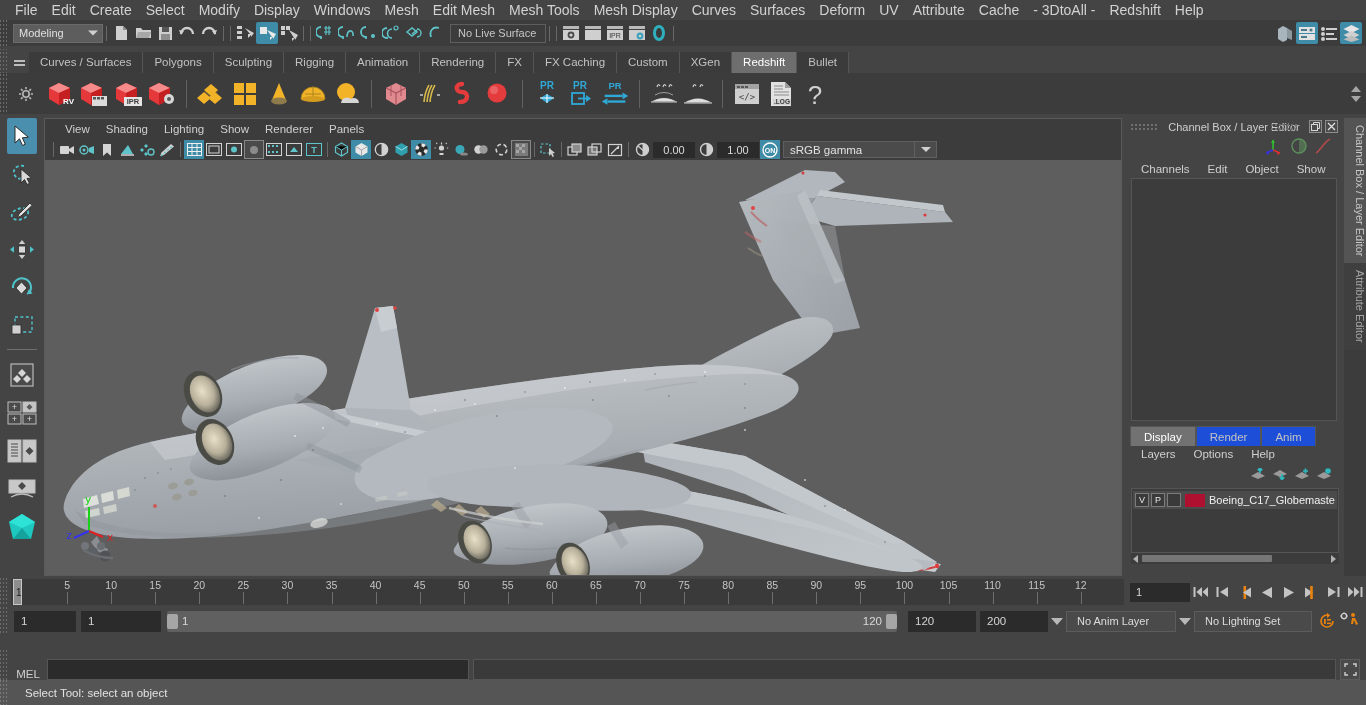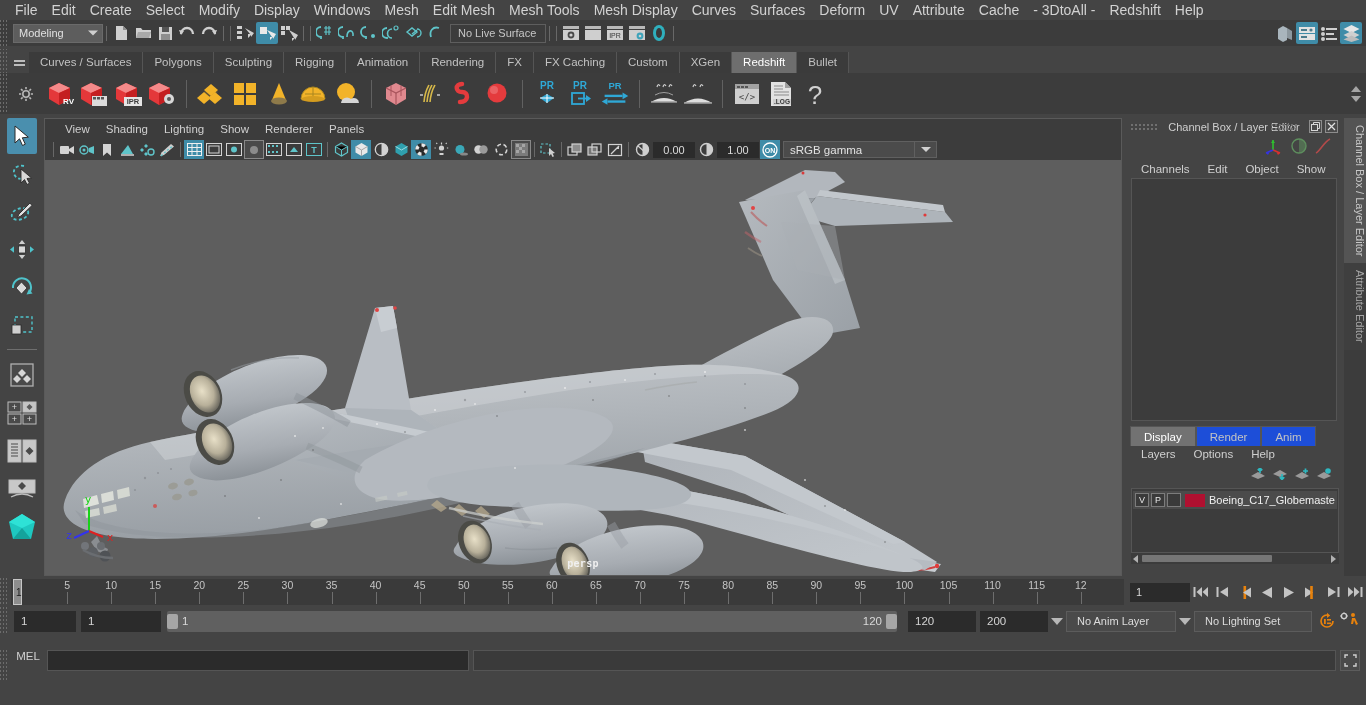--- a/index.html
+++ b/index.html
@@ -290,21 +290,21 @@
   }
   .dn-arrow i { width: 0; height: 0; border-left: 6px solid transparent; border-right: 6px solid transparent; border-top: 7px solid #b8b8b8; display: block; }
   .combobox {
     height: 21px; border: 1px solid #5c5c5c; background: #4a4a4a; color: #dcdcdc;
     font-size: 11px; display: flex; align-items: center; padding: 0 10px;
   }
 
   
   .cmdrow {
     position: absolute; left: 0; top: 650px; width: 1366px; height: 30px;
-    background: #444444; display: flex; align-items: flex-start;
+    background: #444444; display: flex; align-items: flex-end;
   }
   .mel-lab { width: 38px; text-align: center; font-size: 11.5px; color: #d0d0d0; flex: 0 0 38px; }
   .mel-in { height: 21px; background: #2b2b2b; border: 1px solid #555; flex: 0 0 422px; }
   .mel-out { height: 21px; background: #3a3a3a; border: 1px solid #555; flex: 1 1 auto; margin: 0 4px; }
   .mel-btn {
     width: 20px; height: 21px; border: 1px solid #5c5c5c; background: #4a4a4a;
     display: flex; align-items: center; justify-content: center; margin-right: 6px; flex: 0 0 20px;
   }
 
   
@@ -1265,21 +1265,20 @@
 
       <svg class="axis-gizmo" width="58" height="58" viewBox="0 0 58 58">
         <path d="M24 42 L24 18" stroke="#19d119" stroke-width="2"></path>
         <path d="M24 42 L38 48" stroke="#e02020" stroke-width="2"></path>
         <path d="M24 42 L9 49" stroke="#3333ee" stroke-width="2"></path>
         <text x="23" y="14" font-size="11" font-family="monospace" fill="#19d119" text-anchor="middle">y</text>
         <text x="45" y="52" font-size="11" font-family="monospace" fill="#e02020" text-anchor="middle">x</text>
         <text x="4" y="50" font-size="11" font-family="monospace" fill="#3333ee" text-anchor="middle">z</text>
       </svg>
 
-      <div class="persp-label">persp</div>
     </div>
   </div>
 
   <div class="rpanel">
     <div class="rp-title">
       <div class="dots"></div>
       <span>Channel Box / Layer Editor</span>
       <div class="dots dots2"></div>
       <div class="rp-btn" style="right:20px;">
         <svg width="9" height="9" viewBox="0 0 9 9">
@@ -1526,14 +1525,18 @@
     <div class="mel-lab">MEL</div>
     <div class="mel-in"></div>
     <div class="mel-out"></div>
     <div class="mel-btn">
       <svg width="13" height="13" viewBox="0 0 13 13">
           <path d="M1 4V1h3M12 4V1H9M1 9v3h3M12 9v3H9" stroke="#d0d0d0" stroke-width="1.4" fill="none"></path>
         </svg>
     </div>
   </div>
 
+  <div class="helpline">
+    <div class="grip"></div>
+    <div class="helptext">Select Tool: select an object</div>
+  </div>
 
 </div>
 
 </body></html>

